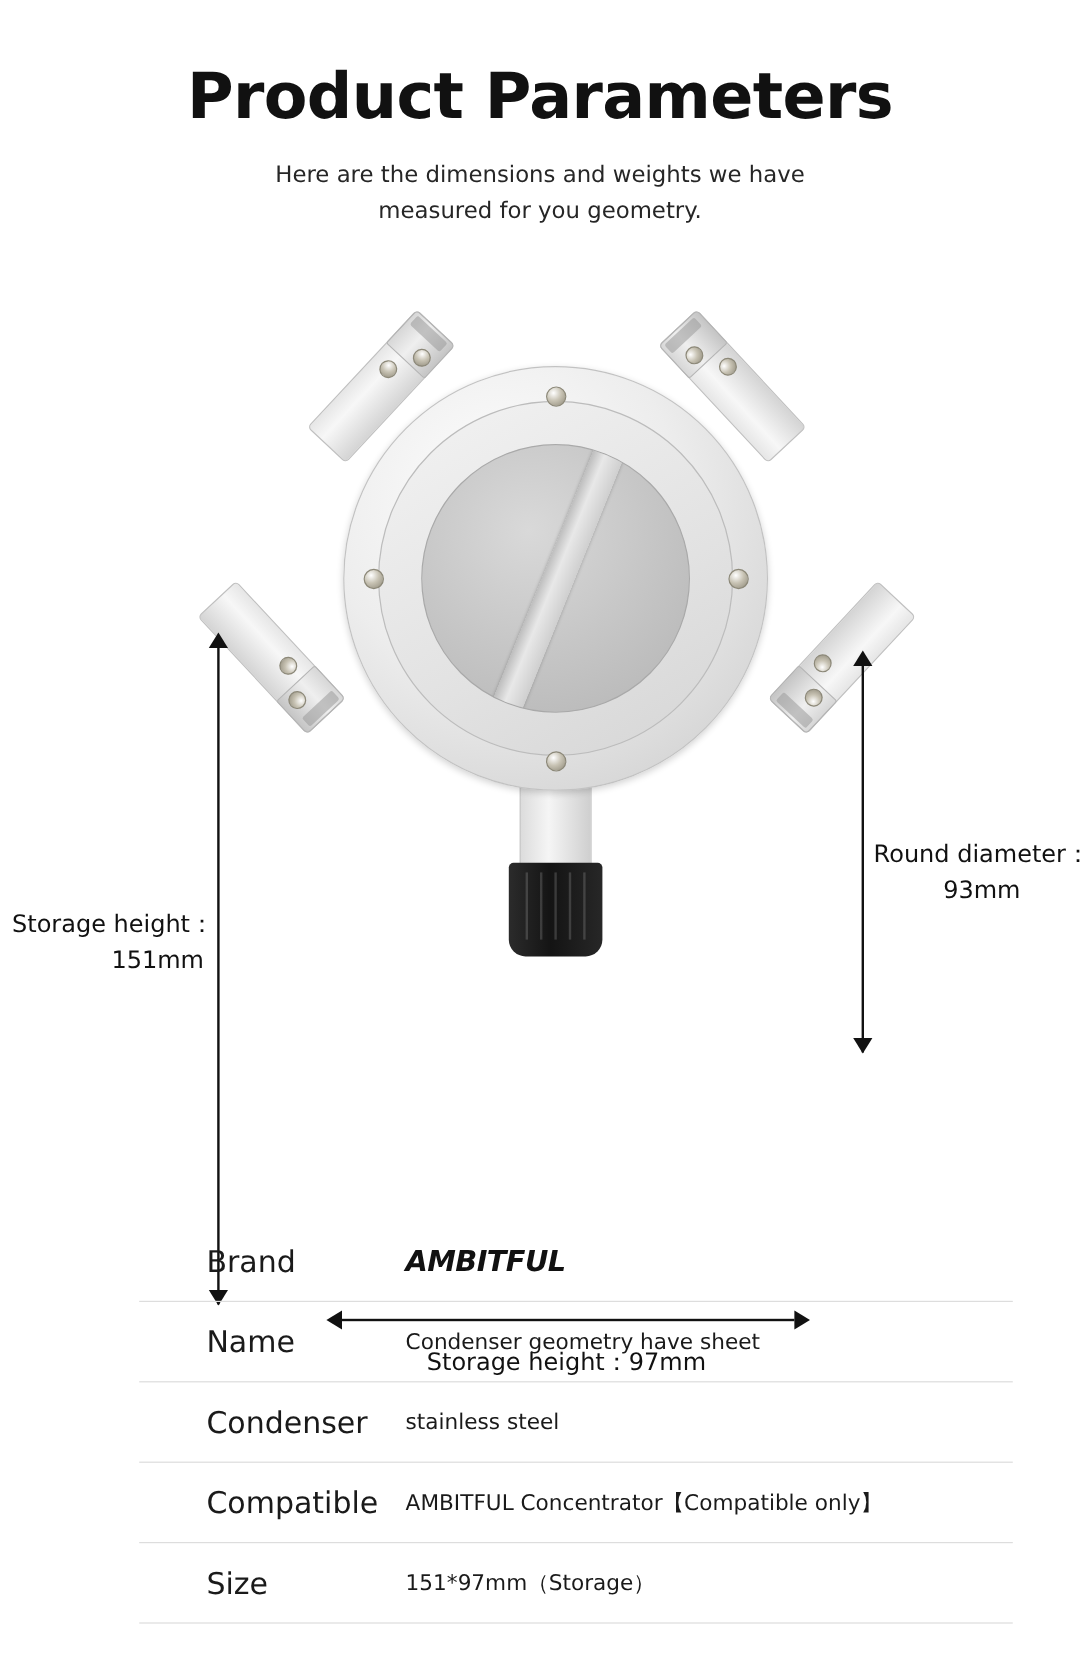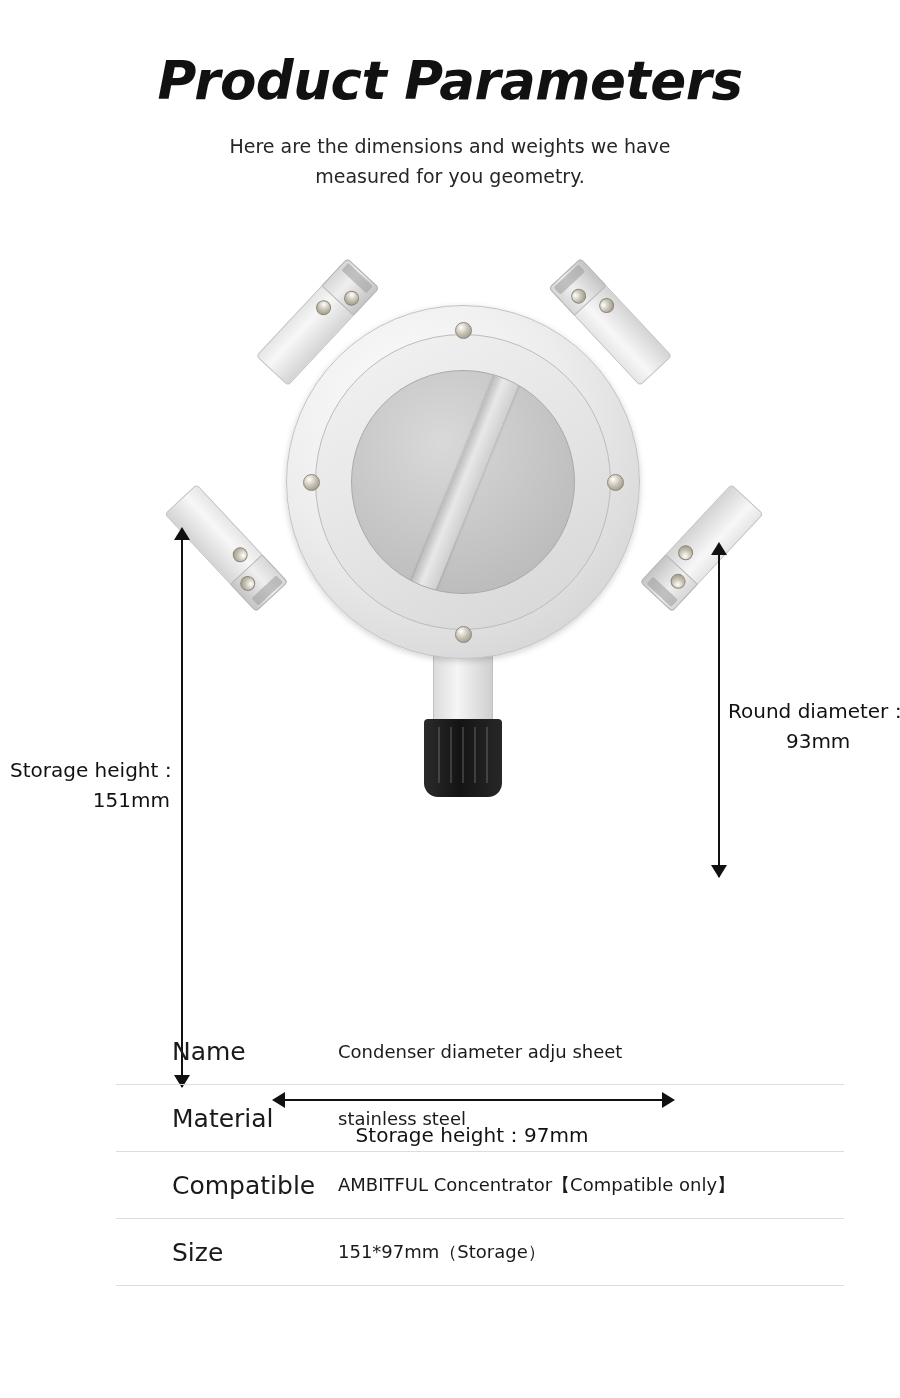--- a/index.html
+++ b/index.html
@@ -21,21 +21,20 @@
     text-align: center;
     padding-top: 52px;
   }
   .title {
     font-size: 53px;
     font-weight: bold;
     letter-spacing: -0.5px;
     line-height: 1.1;
     margin: 0;
     color: #111;
-    font-style: italic;
   }
   .subtitle {
     margin: 22px auto 0 auto;
     font-size: 19px;
     line-height: 1.55;
     color: #262626;
     width: 520px;
   }
 
   
@@ -341,28 +340,32 @@
   </div>
 
   <div class="arrow-left" style="left:272px; top:875px;"></div>
   <div class="hline" style="left:284px; top:882px; width:378px;"></div>
   <div class="arrow-right" style="left:662px; top:875px;"></div>
   <div class="dim-label" style="left:276px; top:903px; width:392px;">Storage height：97mm</div>
 </div>
 
 <div class="spec-table">
 
+  <div class="spec-row">
+    <div class="spec-key">Brand</div>
+    <div class="spec-val brand-logo">AMBITFUL</div>
+  </div>
 
   <div class="spec-row">
     <div class="spec-key">Name</div>
-    <div class="spec-val">Condenser diameter adju sheet</div>
-  </div>
-
-  <div class="spec-row">
-    <div class="spec-key">Material</div>
+    <div class="spec-val">Condenser geometry have sheet</div>
+  </div>
+
+  <div class="spec-row">
+    <div class="spec-key">Condenser</div>
     <div class="spec-val">stainless steel</div>
   </div>
 
   <div class="spec-row">
     <div class="spec-key">Compatible</div>
     <div class="spec-val">AMBITFUL Concentrator【Compatible only】</div>
   </div>
 
   <div class="spec-row">
     <div class="spec-key">Size</div>

